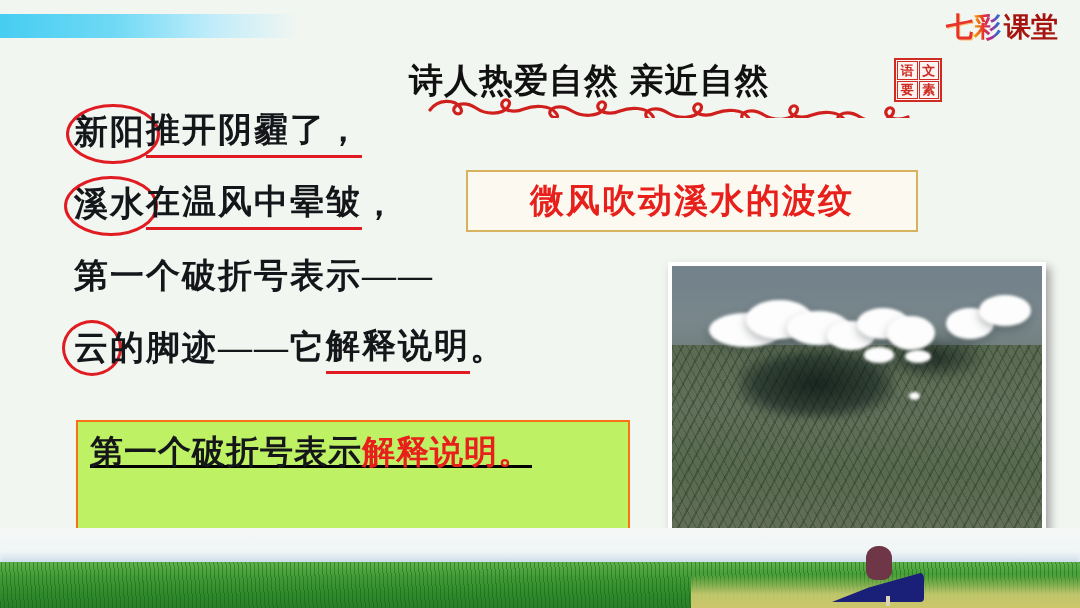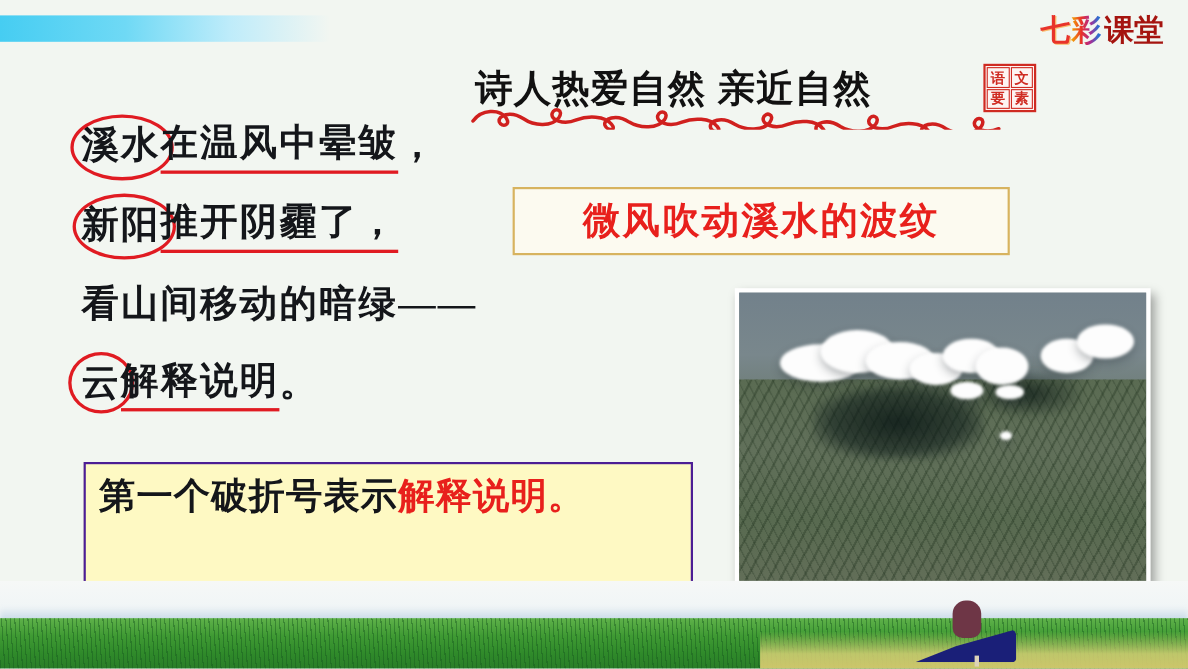--- a/index.html
+++ b/index.html
@@ -35,21 +35,21 @@
   .logo .qi{color:#e8332a;text-shadow:1px 1px 0 rgba(255,140,0,.55);}
   .logo .cai{
     background:linear-gradient(90deg,#f4b400 0%,#e8332a 35%,#b02a8f 62%,#2b6fd1 88%);
     -webkit-background-clip:text;background-clip:text;color:transparent;
     padding:0 1px;
   }
   .logo .ketang{color:#a5140f;margin-left:2px;}
 
   
   .heading{
-    position:absolute;left:432px;top:58px;width:470px;
+    position:absolute;left:409px;top:58px;width:470px;
     font-family:"Liberation Sans","DejaVu Sans",sans-serif;
     font-weight:700;font-size:34px;color:#111;letter-spacing:1px;
     white-space:nowrap;
   }
   .wave{position:absolute;left:428px;top:96px;width:484px;height:22px;}
 
   
   .seal{
     position:absolute;left:894px;top:58px;width:48px;height:44px;
     border:2px solid #cf2b22;background:#fdf4f2;
@@ -129,22 +129,23 @@
     filter:blur(3px);
   }
   .cloud{
     position:absolute;background:#fdfdfd;border-radius:50%;
     filter:blur(1.6px);box-shadow:0 4px 9px rgba(40,50,55,.35);
   }
 
   
   .notebox{
     position:absolute;left:76px;top:420px;width:554px;height:112px;
-    background:#fef9c3;border:2px solid #4c1d95;box-sizing:border-box;
+    background:#bef264;border:2px solid #f97316;box-sizing:border-box;
     padding:4px 10px 0 12px;
+    text-decoration:underline;
   }
   .noteline{
     white-space:nowrap;font-family:"Liberation Serif","DejaVu Serif",serif;
     font-weight:700;font-size:33px;color:#14161a;letter-spacing:1px;
     line-height:52px;
   }
   .noteline .hl{color:#e8201c;}
 
   
   .footer{position:absolute;left:0;bottom:0;width:100%;height:80px;overflow:hidden;}
@@ -208,39 +209,40 @@
   <div class="seal">
     <span>语</span>
     <span>文</span>
     <span>要</span>
     <span>素</span>
   </div>
 
   <div class="poem">
 
     <div class="pline">
+      <span class="seg">新阳</span>
+      <span class="circ circ-1"></span>
+      <span class="seg u-red">推开阴霾了，</span>
+    </div>
+
+    <div class="pline">
       <span class="seg">溪水</span>
       <span class="circ circ-2"></span>
       <span class="seg u-red">在温风中晕皱</span>
       <span class="seg">，</span>
     </div>
 
     <div class="pline">
-      <span class="seg">新阳</span>
-      <span class="circ circ-1"></span>
-      <span class="seg u-red">推开阴霾了，</span>
-    </div>
-
-    <div class="pline">
-      <span class="seg">看山间移动的暗绿——</span>
+      <span class="seg">第一个破折号表示——</span>
     </div>
 
     <div class="pline">
       <span class="seg">云</span>
       <span class="circ circ-4"></span>
+      <span class="seg">的脚迹——它</span>
       <span class="seg u-red">解释说明</span>
       <span class="seg">。</span>
     </div>
   </div>
 
   <div class="callout">
     <span>微风吹动溪水的波纹</span>
   </div>
 
   <div class="photo">

